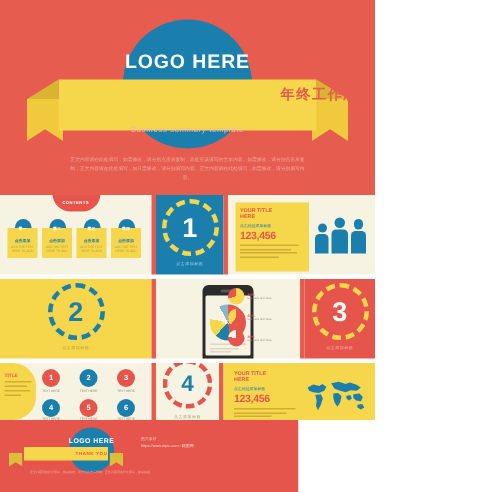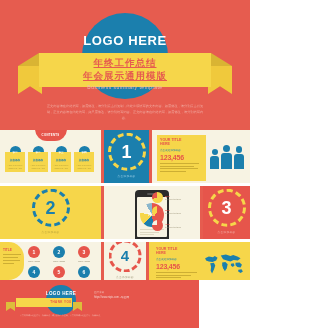--- a/index.html
+++ b/index.html
@@ -34,22 +34,22 @@
     position:absolute;top:66px;width:24px;height:28px;background:#f0c93c;
   }
   .ribbon-tail-l{left:18px;clip-path:polygon(0 0,100% 0,100% 100%,50% 72%,0 100%);}
   .ribbon-tail-r{left:208px;clip-path:polygon(0 0,100% 0,100% 100%,50% 72%,0 100%);}
   .ribbon-fold-l,.ribbon-fold-r{
     position:absolute;top:53px;width:21px;height:13px;background:#d9b433;
   }
   .ribbon-fold-l{left:18px;clip-path:polygon(0 100%,100% 0,100% 100%);}
   .ribbon-fold-r{left:211px;clip-path:polygon(0 0,100% 100%,0 100%);}
   .cover-t1,.cover-t2{
-    position:absolute;left:0;right:0;text-align:center;
-    color:#e65c4f;font-size:9.5px;font-weight:bold;letter-spacing:1px;text-decoration:underline;
+    position:absolute;left:0;right:0;text-align:right;
+    color:#e65c4f;font-size:9.5px;font-weight:bold;letter-spacing:1px;
   }
   .cover-t1{top:57px;}
   .cover-t2{top:70px;}
   .cover-sub{
     position:absolute;left:0;right:0;top:84px;text-align:center;
     color:#f1b8b1;font-size:5px;letter-spacing:.5px;
   }
   .cover-body{
     position:absolute;left:44px;top:104px;width:162px;
     text-align:center;color:#f0a79d;font-size:3.2px;line-height:1.85;
@@ -199,21 +199,20 @@
 
   <div class="cover">
     <div class="cover-circle"></div>
     <div class="logo-here">LOGO HERE</div>
     <div class="ribbon-fold-l"></div>
     <div class="ribbon-fold-r"></div>
     <div class="ribbon-tail-l"></div>
     <div class="ribbon-tail-r"></div>
     <div class="ribbon"></div>
     <div class="cover-t1">年终工作总结</div>
-    <div class="cover-t2">年会展示通用模版</div>
     <div class="cover-sub">Business summary template</div>
     <div class="cover-body">正文内容请在此处填写，如需修改，请分别点击后复制，此处应该填写的文本内容。如需修改，请分别点击后复制，正文内容请在此处填写，如只需修改，请分别填写内容。正文内容请在此处填写，如需修改，请分别填写内容。</div>
   </div>
 
   <div class="slides">
 
     <div class="row" style="top:0;height:53px;">
       <div class="cell bg-cream" style="width:101px;height:53px;">
         <div class="contents-tag">
           <span>CONTENTS</span>

